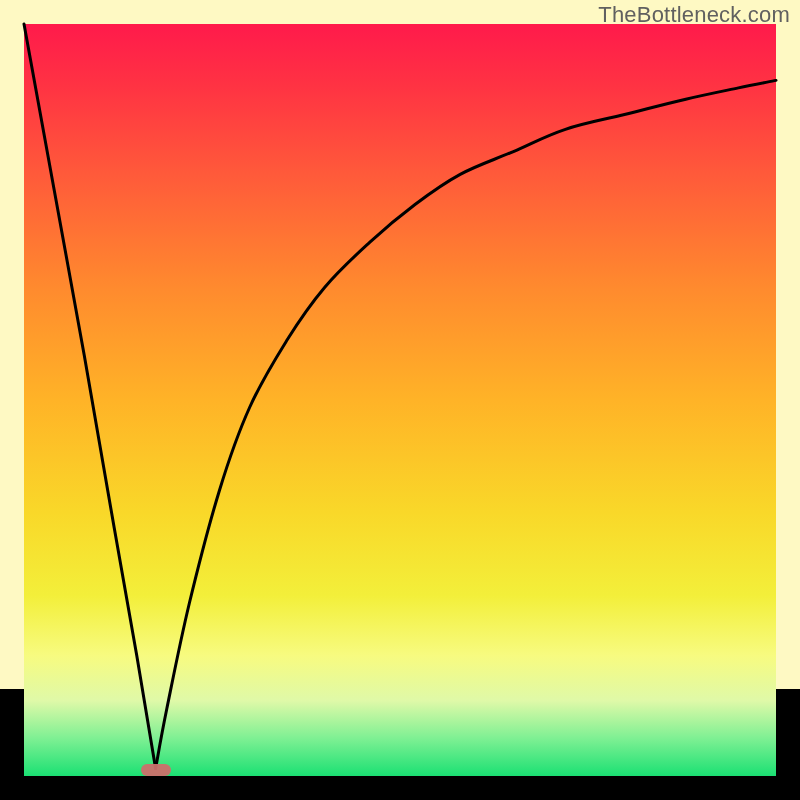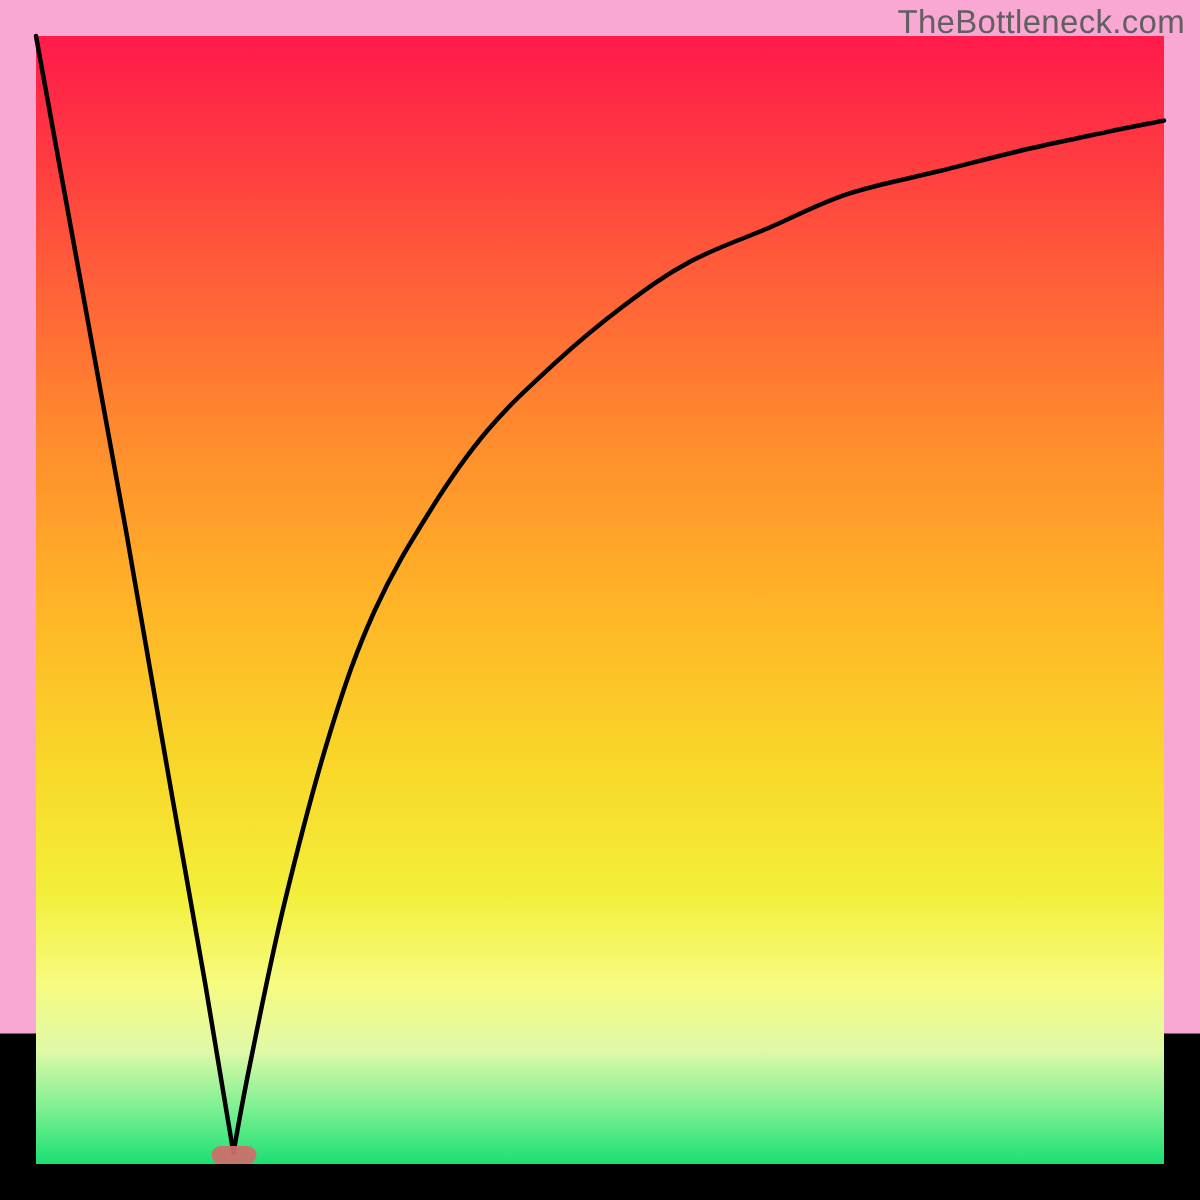--- a/index.html
+++ b/index.html
@@ -8,21 +8,21 @@
     width: 800px;
     height: 800px;
     overflow: hidden;
     background: #000;
     font-family: Arial, Helvetica, sans-serif;
   }
   .frame {
     position: relative;
     width: 800px;
     height: 689px;
-    background: #f9a8d4;
+    background: #fef9c3;
   }
   .plot-area {
     position: absolute;
     left: 24px;
     top: 24px;
     width: 752px;
     height: 752px;
     
     background: linear-gradient(to bottom,
       #ff1a4b 0%,

